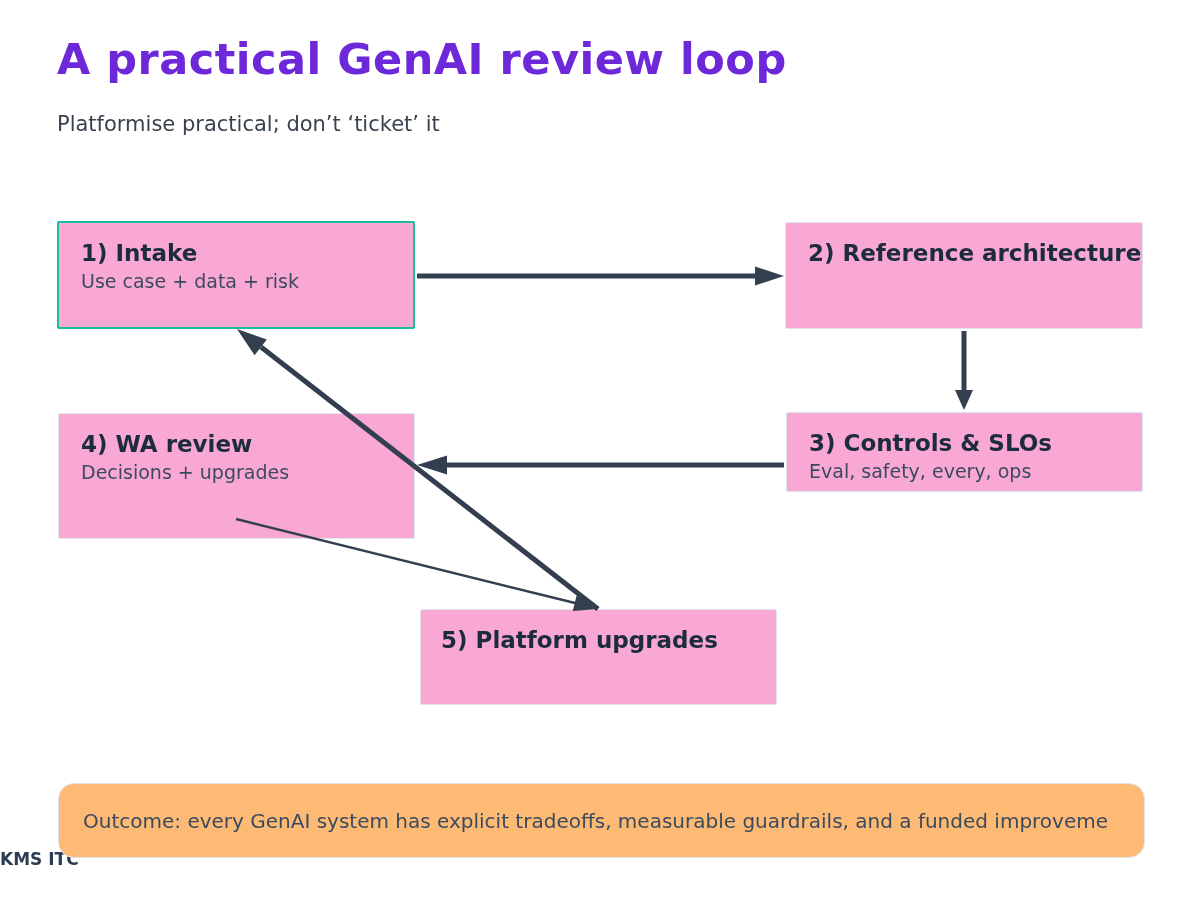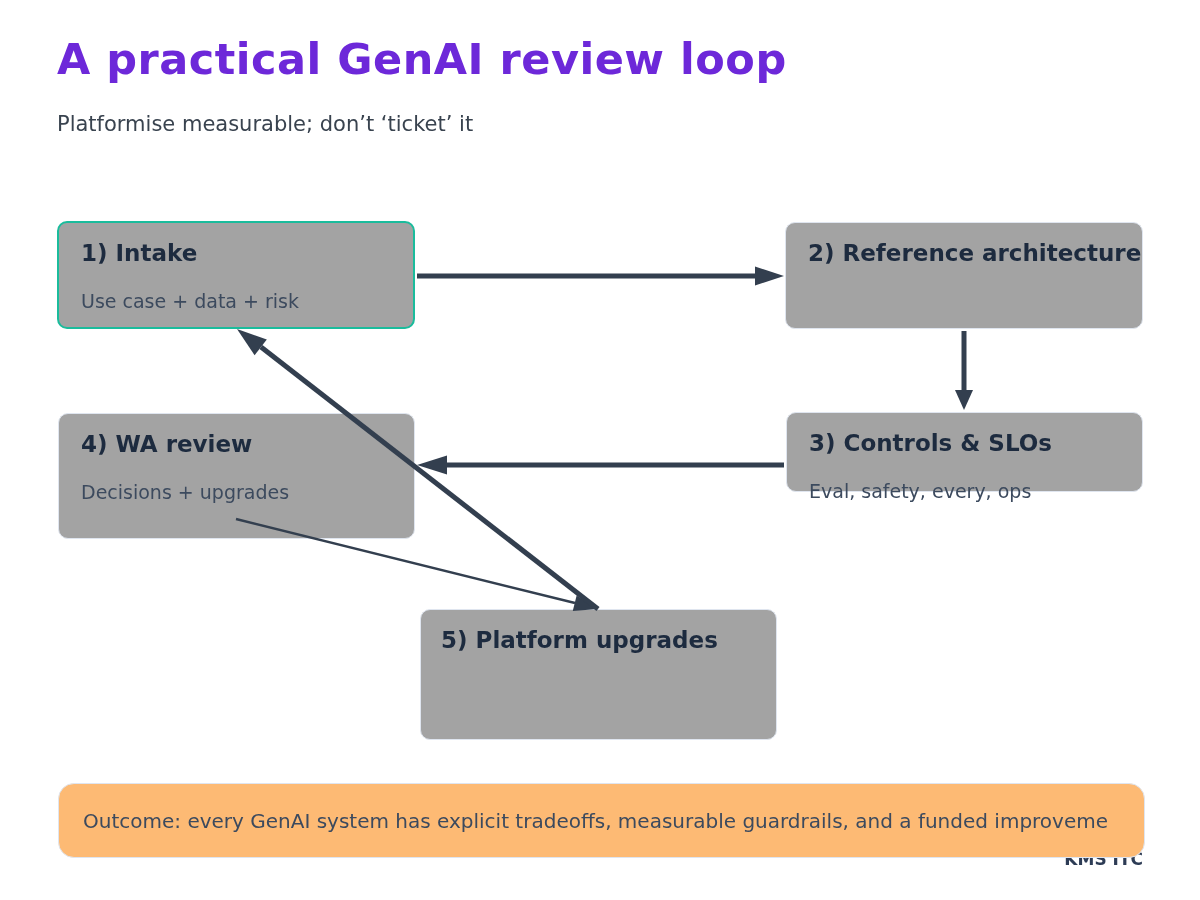--- a/index.html
+++ b/index.html
@@ -31,48 +31,48 @@
     left: 57px;
     top: 112px;
     font-size: 21px;
     color: #39434f;
     white-space: nowrap;
   }
 
   
   .node {
     position: absolute;
-    background: #a3a3a3;
+    background: #f9a8d4;
     border: 1.6px solid #dfe5ef;
-    border-radius: 10px;
+    border-radius: 2px;
     padding: 17px 22px 0 22px;
     box-sizing: border-box;
     z-index: 2;
   }
   .node .node-title {
     font-size: 23px;
     font-weight: bold;
     color: #1d2b3f;
     white-space: nowrap;
     line-height: 1.15;
   }
   .node .node-subtitle {
-    margin-top: 24px;
+    margin-top: 4px;
     font-size: 19px;
     color: #3c4a5e;
     white-space: nowrap;
   }
   .node-intake {
     left: 57px;  top: 221px;  width: 358px; height: 108px;
     border: 2.6px solid #1abc9c;
   }
   .node-reference { left: 785px; top: 222px; width: 358px; height: 107px; }
   .node-controls  { left: 786px; top: 412px; width: 357px; height: 80px; }
   .node-wa        { left: 58px;  top: 413px; width: 357px; height: 126px; }
-  .node-platform  { left: 420px; top: 609px; width: 357px; height: 131px; padding-left: 20px; }
+  .node-platform  { left: 420px; top: 609px; width: 357px; height: 96px; padding-left: 20px; }
 
   
   svg.edges {
     position: absolute;
     left: 0; top: 0;
     width: 1200px;
     height: 900px;
     z-index: 3;
     pointer-events: none;
   }
@@ -100,31 +100,31 @@
     color: #3c4a5e;
     white-space: nowrap;
   }
 
   
   .footer-brand {
     position: absolute;
     top: 849px;
     left: 0;
     width: 1143px;
-    text-align: right;
+    text-align: left;
     font-size: 17px;
     font-weight: bold;
     color: #2d3c55;
   }
 </style>
 </head>
 <body>
 
 <div class="page-title">A practical GenAI review loop</div>
-<div class="page-subtitle">Platformise measurable; don’t ‘ticket’ it</div>
+<div class="page-subtitle">Platformise practical; don’t ‘ticket’ it</div>
 
 <div class="node node-intake">
   <div class="node-title">1) Intake</div>
   <div class="node-subtitle">Use case + data + risk</div>
 </div>
 
 <div class="node node-reference">
   <div class="node-title">2) Reference architecture</div>
 </div>
 

